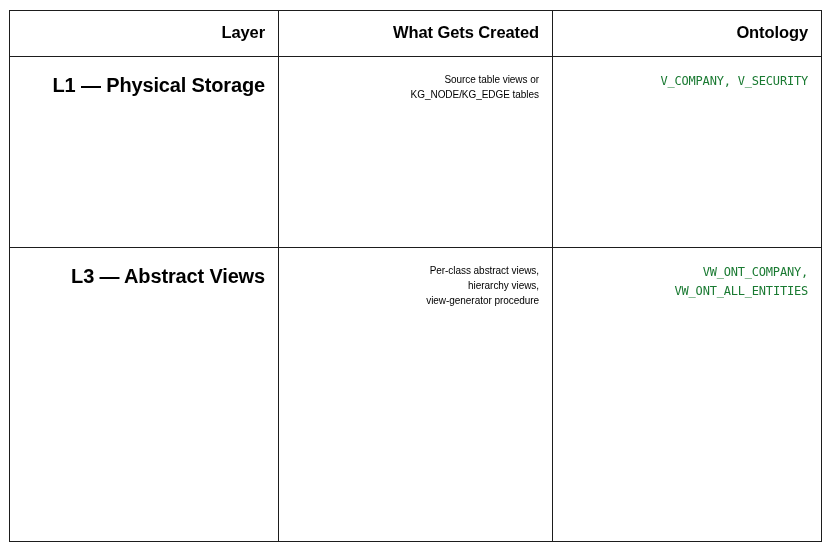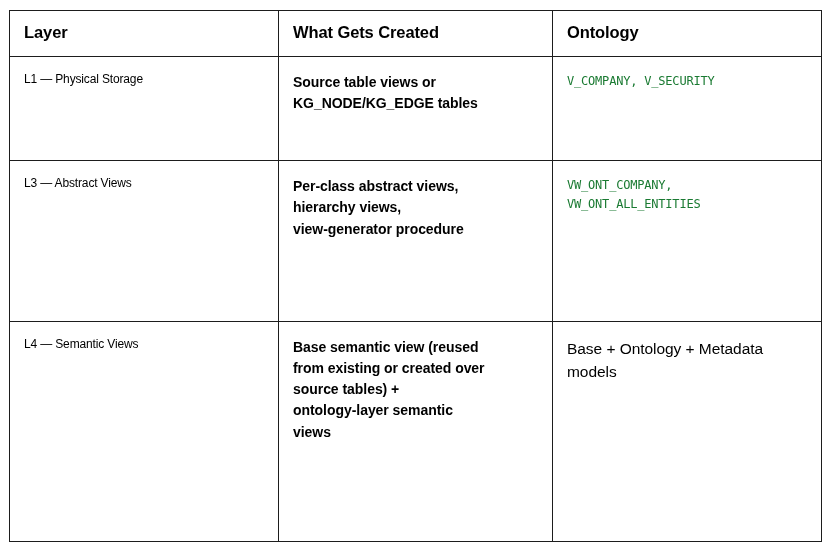--- a/index.html
+++ b/index.html
@@ -34,48 +34,48 @@
   }
 
   table.layer-table col.col-layer   { width: 269px; }
   table.layer-table col.col-created { width: 274px; }
   table.layer-table col.col-example { width: 269px; }
 
   table.layer-table th,
   table.layer-table td {
     border: 1.2px solid #1d1d1d;
     vertical-align: top;
-    text-align: left;
+    text-align: right;
     padding: 15px 13px 9px 14px;
     color: #000000;
     background: #ffffff;
   }
 
   table.layer-table thead th {
     font-size: 16.5px;
     font-weight: bold;
     line-height: 1.25;
     letter-spacing: -0.1px;
     padding-top: 11px;
     padding-bottom: 11px;
     height: 46px;
     box-sizing: border-box;
   }
 
   td.layer-name {
-    font-size: 12px;
-    font-weight: normal;
+    font-size: 20px;
+    font-weight: bold;
     line-height: 1.3;
     letter-spacing: -0.15px;
     white-space: nowrap;
   }
 
   td.created-cell {
-    font-size: 14px;
-    font-weight: bold;
+    font-size: 10px;
+    font-weight: normal;
     line-height: 1.52;
     letter-spacing: -0.05px;
     margin-top: 40px;
   }
 
   td.examples-cell {
     font-size: 15.5px;
     font-weight: normal;
     line-height: 1.52;
     letter-spacing: -0.05px;
@@ -123,25 +123,15 @@
         <td class="examples-cell code multiline">V_COMPANY, V_SECURITY</td>
       </tr>
       <tr class="row-l3">
         <td class="layer-name">L3 — Abstract Views</td>
         <td class="created-cell multiline">Per-class abstract views,
 hierarchy views,
 view-generator procedure</td>
         <td class="examples-cell code multiline">VW_ONT_COMPANY,
 VW_ONT_ALL_ENTITIES</td>
       </tr>
-      <tr class="row-l4">
-        <td class="layer-name">L4 — Semantic Views</td>
-        <td class="created-cell multiline">Base semantic view (reused
-from existing or created over
-source tables) +
-ontology-layer semantic
-views</td>
-        <td class="examples-cell multiline">Base + Ontology + Metadata
-models</td>
-      </tr>
     </tbody>
   </table>
 </div>
 
 </body></html>

